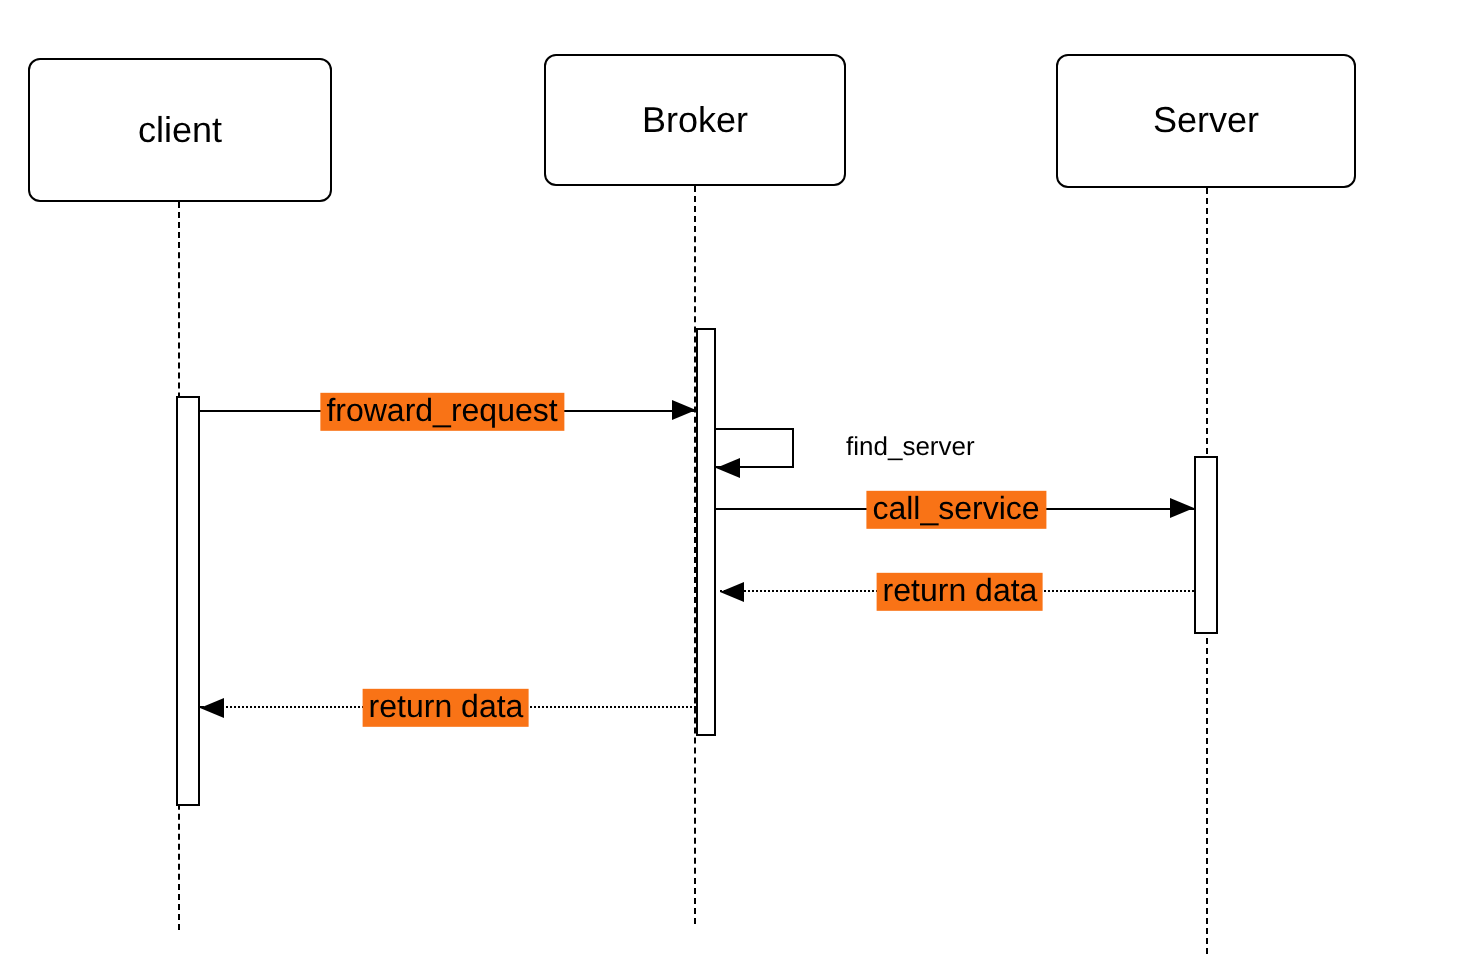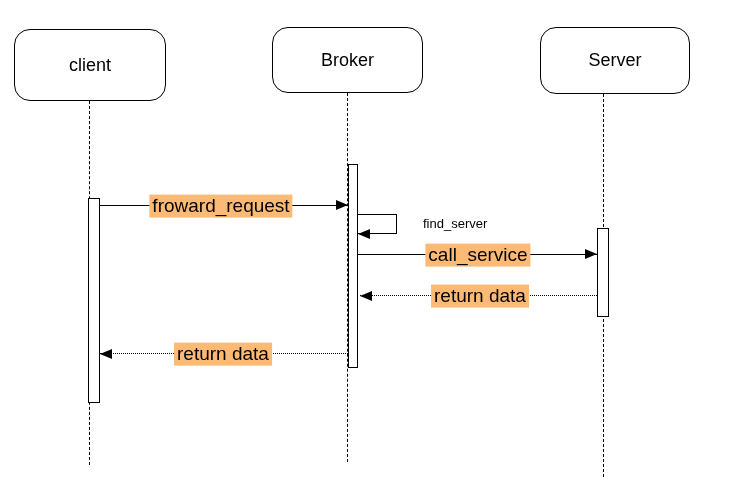--- a/index.html
+++ b/index.html
@@ -11,21 +11,21 @@
     font-family: "Liberation Sans", sans-serif;
     color: #000000;
     overflow: hidden;
   }
   
   .participant {
     position: absolute;
     box-sizing: border-box;
     background: #ffffff;
     border: 1.5px solid #000000;
-    border-radius: 16px;
+    border-radius: 6px;
     display: flex;
     align-items: center;
     justify-content: center;
     font-size: 18px;
     z-index: 4;
   }
   
   .lifeline {
     position: absolute;
     width: 0;
@@ -45,23 +45,23 @@
     position: absolute;
     height: 0;
     z-index: 3;
   }
   .msg-line.solid  { border-top: 1.5px solid  #000000; }
   .msg-line.dotted { border-top: 1.5px dotted #000000; }
   
   .msg-label {
     position: absolute;
     transform: translate(-50%, -50%);
-    background: #fdba74;
+    background: #f97316;
     padding: 0 3px;
-    font-size: 19px;
+    font-size: 16px;
     white-space: nowrap;
     z-index: 3;
     line-height: 1.2;
   }
   
   .arrow {
     position: absolute;
     width: 0;
     height: 0;
     z-index: 3;
@@ -100,21 +100,21 @@
   <div class="lifeline" style="left:89px;  top:101px; height:364px;"></div>
   <div class="lifeline" style="left:347px; top:93px;  height:369px;"></div>
   <div class="lifeline" style="left:603px; top:94px;  height:383px;"></div>
 
   <div class="participant" style="left:14px;  top:29px; width:152px; height:72px;">
     <span>client</span>
   </div>
   <div class="participant" style="left:272px; top:27px; width:151px; height:66px;align-items:center;">
     <span>Broker</span>
   </div>
-  <div class="participant" style="left:540px; top:27px; width:150px; height:67px;text-align:right;">
+  <div class="participant" style="left:528px; top:27px; width:150px; height:67px;text-align:right;">
     <span>Server</span>
   </div>
 
   <div class="activation" style="left:88px;  top:198px; width:12px; height:205px;"></div>
   <div class="activation" style="left:348px; top:164px; width:10px; height:204px;"></div>
   <div class="activation" style="left:597px; top:228px; width:12px; height:89px;"></div>
 
   <div class="msg-line solid" style="left:100px; top:205px; width:248px;"></div>
   <div class="arrow right" style="left:336px; top:200px;"></div>
   <span class="msg-label" style="left:221px; top:206px;">froward_request</span>

